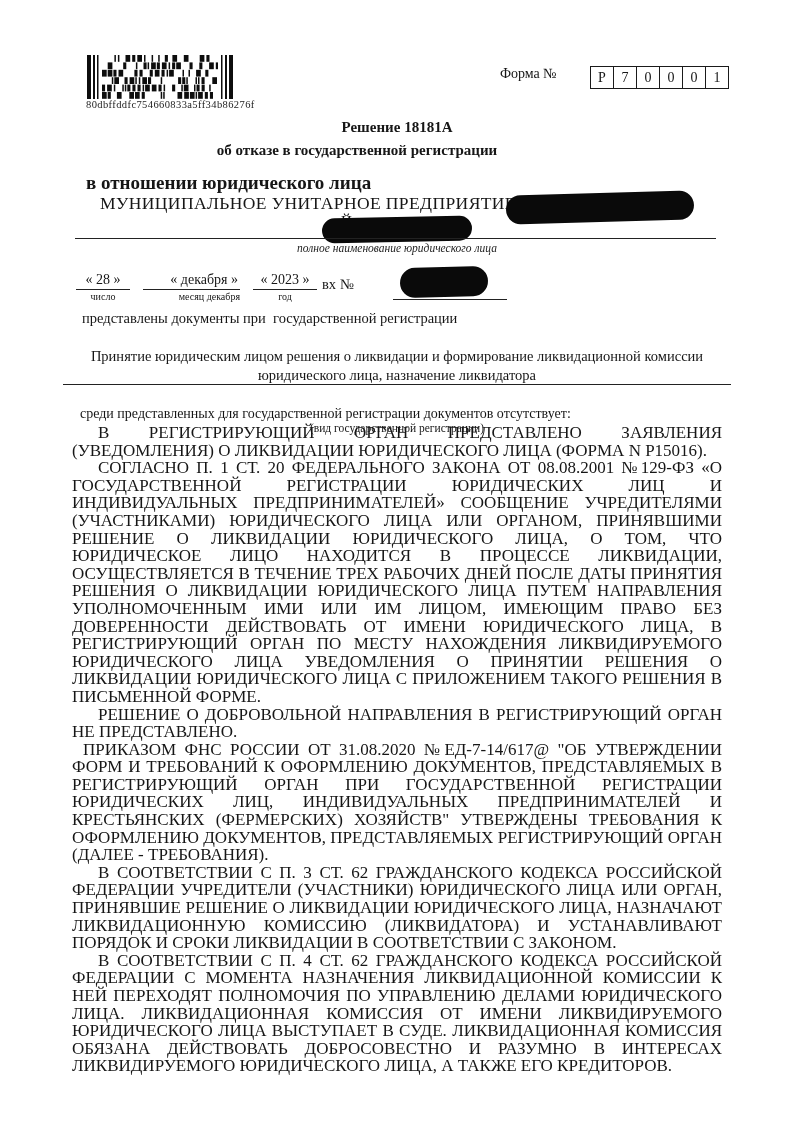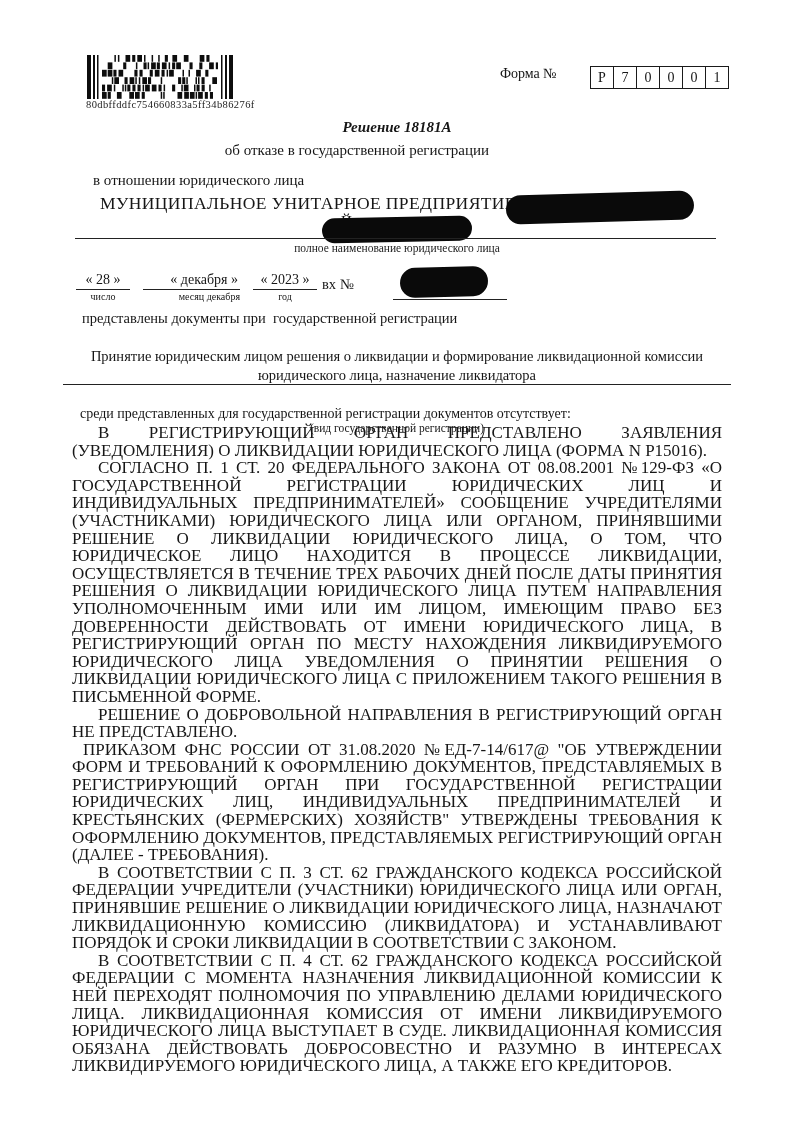--- a/index.html
+++ b/index.html
@@ -6,32 +6,32 @@
   .page{position:relative;width:794px;height:1123px;background:#ffffff;overflow:hidden;
         font-family:"Liberation Serif", serif;color:#161616;}
   .abs{position:absolute;}
   
   .barcode-caption{position:absolute;left:86px;top:99px;font-size:10.5px;letter-spacing:.4px;color:#222;}
   .forma-label{position:absolute;left:500px;top:66px;font-size:14px;}
   .code-boxes{position:absolute;left:590px;top:66px;display:flex;}
   .code-cell{width:22px;height:21px;border:1.4px solid #1a1a1a;border-left:none;
              display:flex;align-items:center;justify-content:center;font-size:14px;}
   .code-cell:first-child{border-left:1.4px solid #1a1a1a;}
-  .title1{position:absolute;left:0;width:794px;top:119px;text-align:center;font-weight:bold;font-size:15px;font-style:italic;}
-  .title2{position:absolute;left:0;width:714px;top:142px;text-align:center;font-weight:normal;font-size:15px;}
-  .re-label{position:absolute;left:93px;top:172px;font-size:15px;}
+  .title1{position:absolute;left:0;width:794px;top:119px;text-align:center;font-weight:bold;font-size:15px;}
+  .title2{position:absolute;left:0;width:714px;top:142px;text-align:center;font-weight:bold;font-size:15px;}
+  .re-label{position:absolute;left:86px;top:172px;font-size:19px;font-weight:bold;}
   .company{position:absolute;left:100px;top:193px;font-size:17.5px;letter-spacing:.4px;white-space:nowrap;}
   .partial-char{position:absolute;left:341px;top:213px;font-size:15px;z-index:1;}
   .redact{position:absolute;background:#0a0a0a;z-index:2;}
   .redact1{left:506px;top:193px;width:188px;height:29px;border-radius:15px;transform:rotate(-1.6deg);}
   .redact2{left:322px;top:217px;width:150px;height:25px;border-radius:13px;transform:rotate(-1.2deg);}
   .redact3{left:400px;top:267px;width:88px;height:30px;border-radius:15px;transform:rotate(-1.5deg);}
   .name-line{position:absolute;left:75px;top:238px;width:641px;border-top:1.8px solid #222;z-index:3;}
   .name-caption{position:absolute;left:0;width:794px;top:242px;text-align:center;
-                font-size:11.5px;color:#222;}
+                font-style:italic;font-size:11.5px;color:#222;}
   
   .date-group{position:absolute;top:272px;text-align:center;font-size:14px;}
   .date-val{display:block;padding:0 2px 1px 2px;border-bottom:1.6px solid #222;white-space:nowrap;}
   .date-sub{display:block;font-size:10px;padding-top:1px;}
   .dg1{left:76px;width:54px;}
   .dg2{left:143px;width:97px;text-align:right;}
   .dg3{left:253px;width:64px;}
   .vh-label{position:absolute;left:322px;top:276px;font-size:14.5px;white-space:nowrap;}
   .vh-line{position:absolute;left:393px;top:299px;width:114px;border-top:1.6px solid #222;}
   .submitted{position:absolute;left:82px;top:310px;font-size:14.5px;white-space:pre;}

